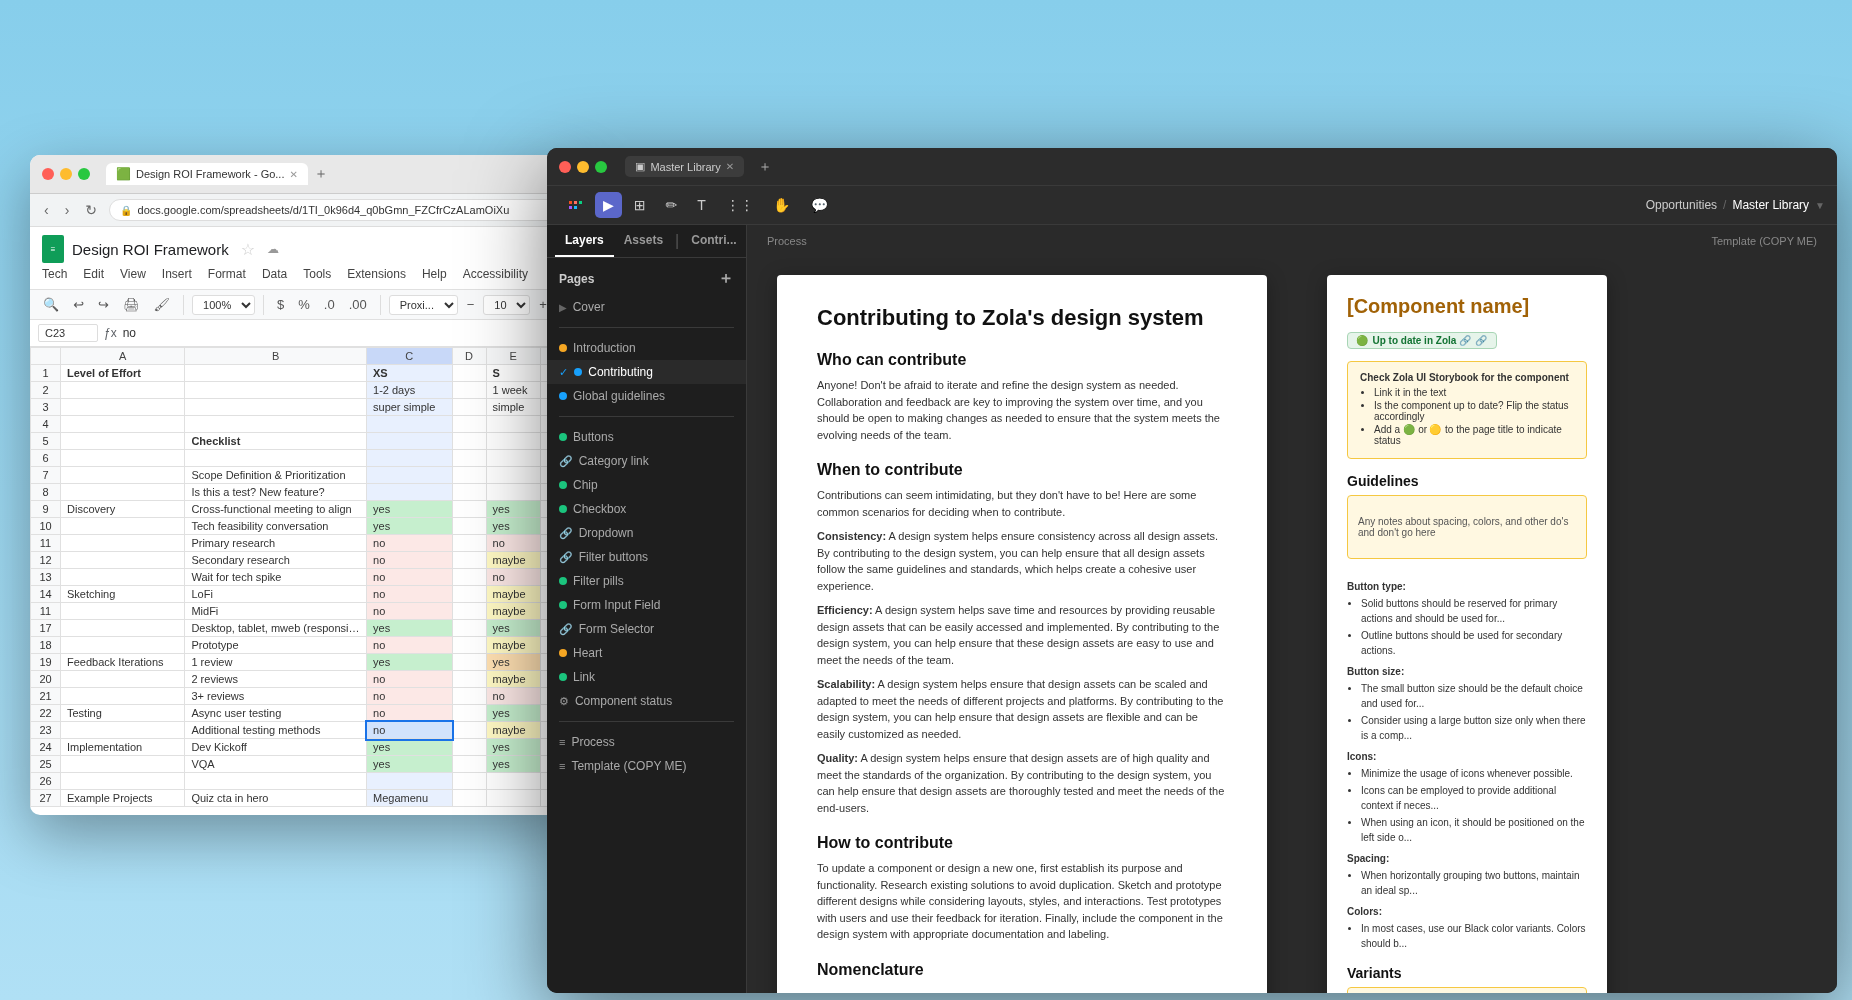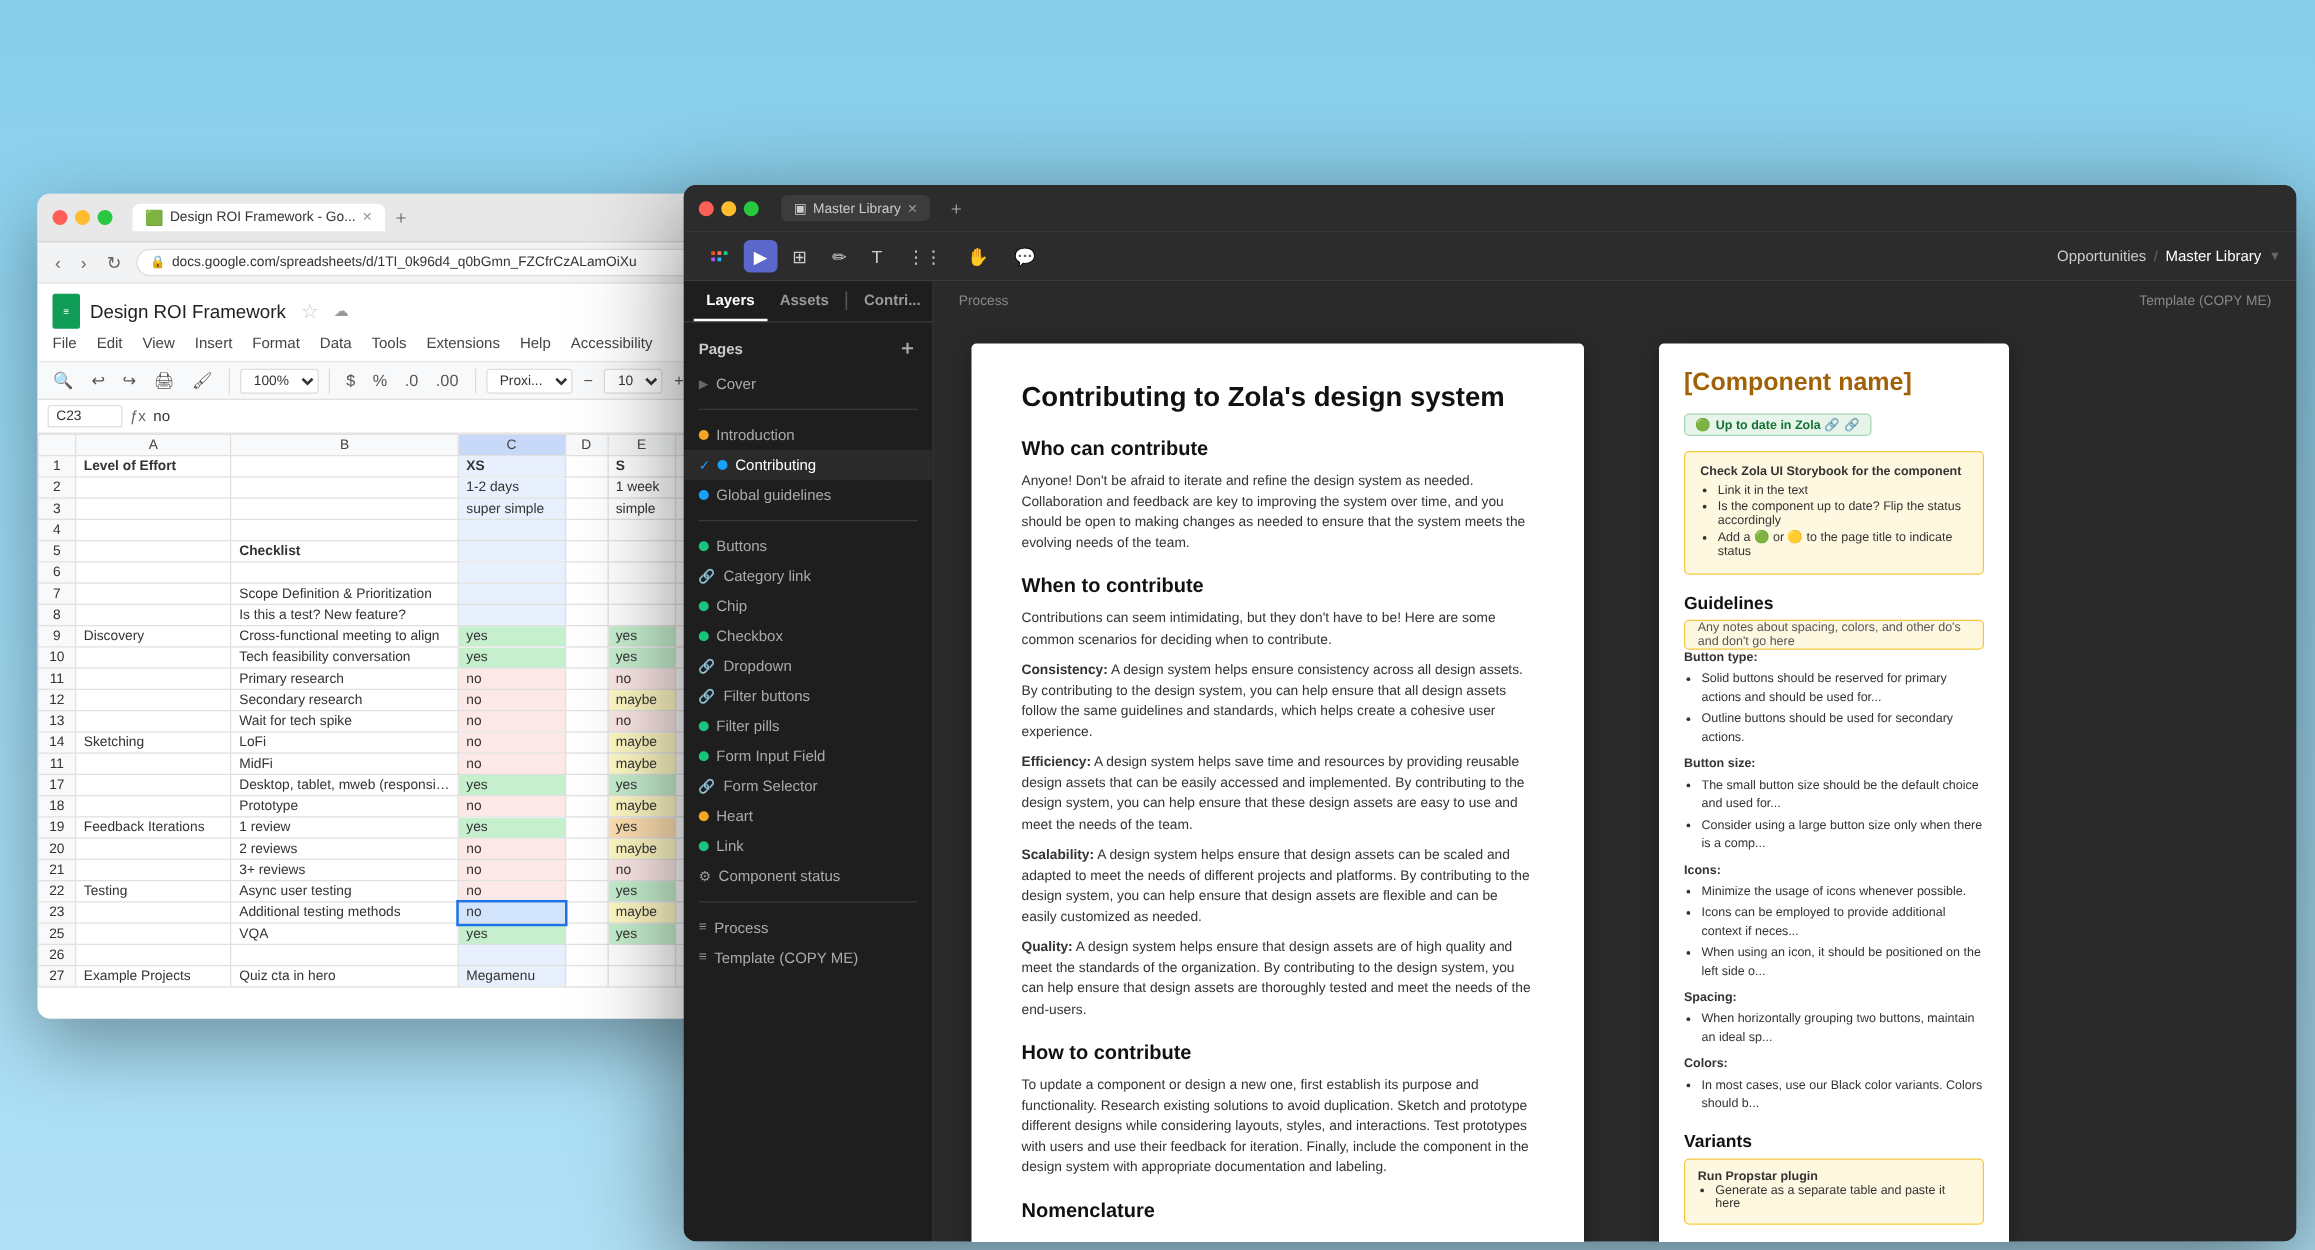--- a/index.html
+++ b/index.html
@@ -422,24 +422,24 @@
       margin-bottom: 14px;
     }
     .yellow-note .note-title { font-weight: 700; margin-bottom: 4px; font-size: 10px; }
     .yellow-note ul { padding-left: 14px; }
     .yellow-note li { margin-bottom: 2px; }
     .tmpl-section-title { font-size: 14px; font-weight: 700; color: #111; margin: 14px 0 6px; }
     .tmpl-yellow-area {
       background: #fff8e1;
       border: 1px solid #f5c842;
       border-radius: 4px;
-      padding: 0 10px;
+      padding: 20px 10px;
       font-size: 10px;
       color: #555;
-      margin-bottom: 1px;
+      margin-bottom: 22px;
     }
     .tmpl-p { font-size: 10px; color: #333; margin-bottom: 4px; font-weight: 600; }
     .tmpl-list { padding-left: 14px; margin-bottom: 8px; }
     .tmpl-list li { font-size: 10px; color: #333; line-height: 1.5; margin-bottom: 2px; }
     .tmpl-variants { font-size: 14px; font-weight: 700; color: #111; margin: 14px 0 6px; }
     .tmpl-variant-note {
       background: #fff8e1;
       border: 1px solid #f5c842;
       border-radius: 4px;
       padding: 8px 10px;
@@ -481,21 +481,21 @@
   </div>
 
   <div class="sheets-header">
     <div class="sheets-title-row">
       <div class="sheets-icon">≡</div>
       <span class="sheets-doc-title">Design ROI Framework</span>
       <span class="sheets-star">☆</span>
       <span style="font-size:12px; color:#999; margin-left:4px;">☁</span>
     </div>
     <div class="sheets-menu-row">
-      <span class="sheets-menu-item">File</span>
+      <span class="sheets-menu-item">Tech</span>
       <span class="sheets-menu-item">Edit</span>
       <span class="sheets-menu-item">View</span>
       <span class="sheets-menu-item">Insert</span>
       <span class="sheets-menu-item">Format</span>
       <span class="sheets-menu-item">Data</span>
       <span class="sheets-menu-item">Tools</span>
       <span class="sheets-menu-item">Extensions</span>
       <span class="sheets-menu-item">Help</span>
       <span class="sheets-menu-item">Accessibility</span>
     </div>
@@ -736,20 +736,29 @@
           <td class="cell-yes-green">yes</td>
           <td></td>
         </tr>
         <tr>
           <td class="row-header">23</td>
           <td></td>
           <td>Additional testing methods</td>
           <td class="col-c cell-selected">no</td>
           <td></td>
           <td class="cell-maybe">maybe</td>
+          <td></td>
+        </tr>
+        <tr>
+          <td class="row-header">24</td>
+          <td>Implementation</td>
+          <td>Dev Kickoff</td>
+          <td class="col-c cell-yes-green">yes</td>
+          <td></td>
+          <td class="cell-yes-green">yes</td>
           <td></td>
         </tr>
         <tr>
           <td class="row-header">25</td>
           <td></td>
           <td>VQA</td>
           <td class="col-c cell-yes-green">yes</td>
           <td></td>
           <td class="cell-yes-green">yes</td>
           <td></td>

